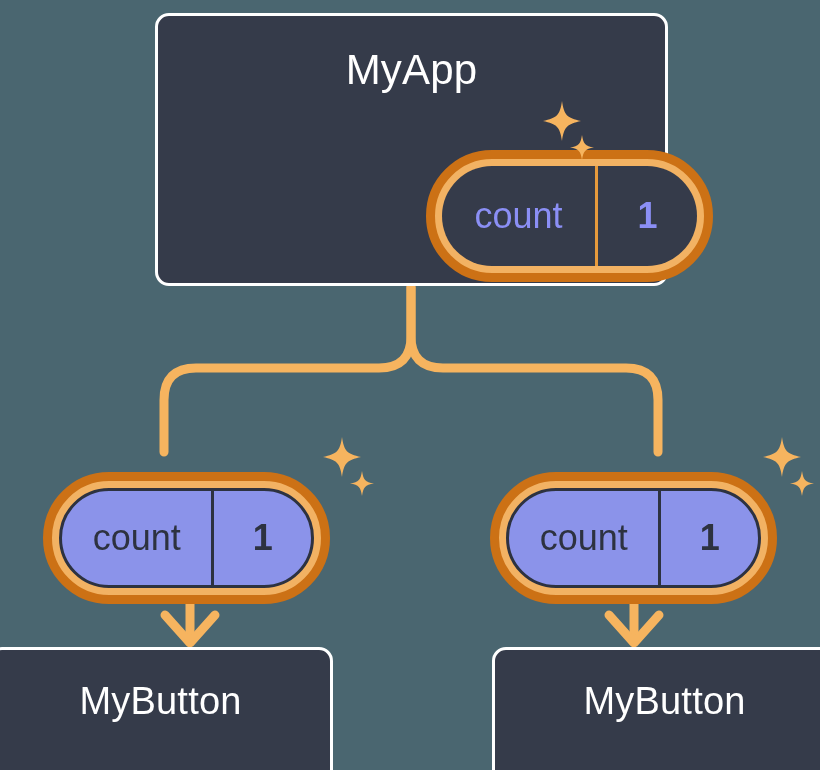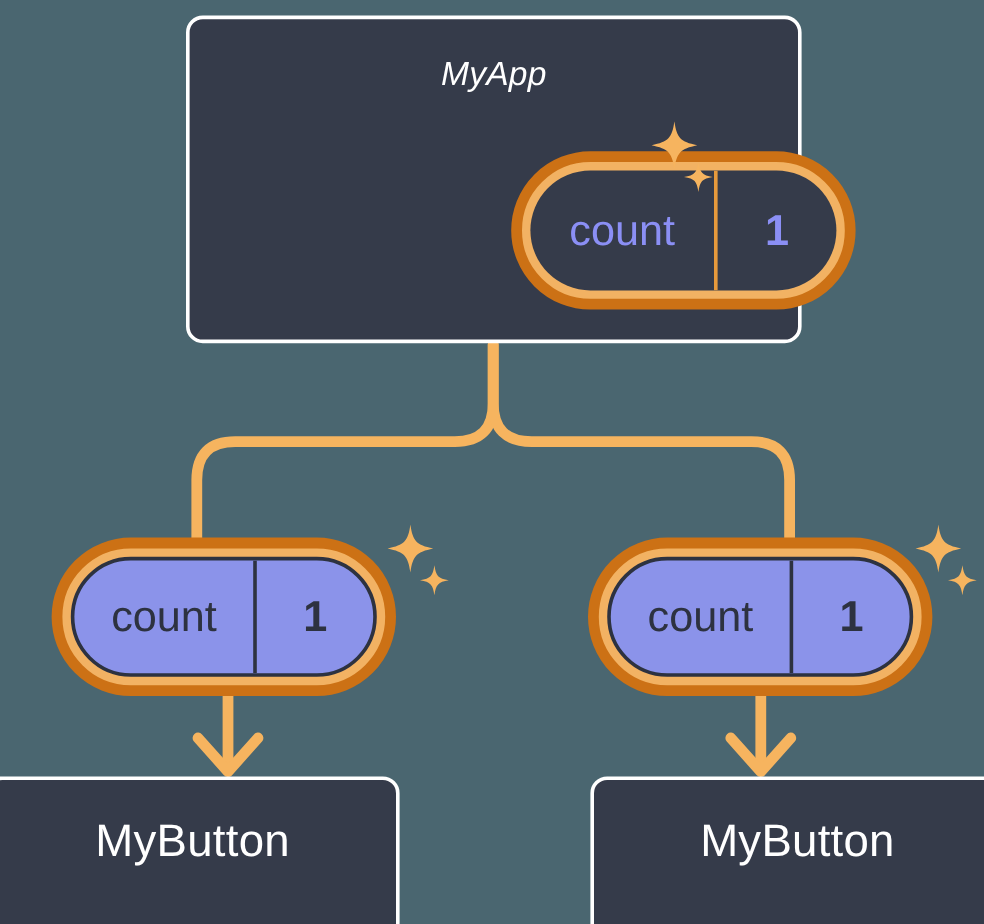--- a/index.html
+++ b/index.html
@@ -48,22 +48,21 @@
     white-space: nowrap;
   }
   #card-myapp {
     left: 155px;
     top: 13px;
     width: 513px;
     height: 273px;
   }
   #card-myapp .card-title {
     top: 30px;
-    font-size: 28px;
-    font-style: italic;
+    font-size: 42px;
   }
   #card-mybutton-left {
     left: -12px;
     top: 647px;
     width: 345px;
     height: 136px;
   }
   #card-mybutton-right {
     left: 492px;
     top: 647px;
@@ -77,20 +76,21 @@
   }
 
   
   .pill {
     position: absolute;
     box-sizing: border-box;
     border-radius: 999px;
     display: flex;
     align-items: stretch;
     z-index: 4;
+    margin-top: 24px;
   }
   .pill-inner {
     position: relative;
     flex: 1 1 auto;
     display: flex;
     align-items: stretch;
     border-radius: 999px;
     box-sizing: border-box;
     overflow: hidden;
   }

